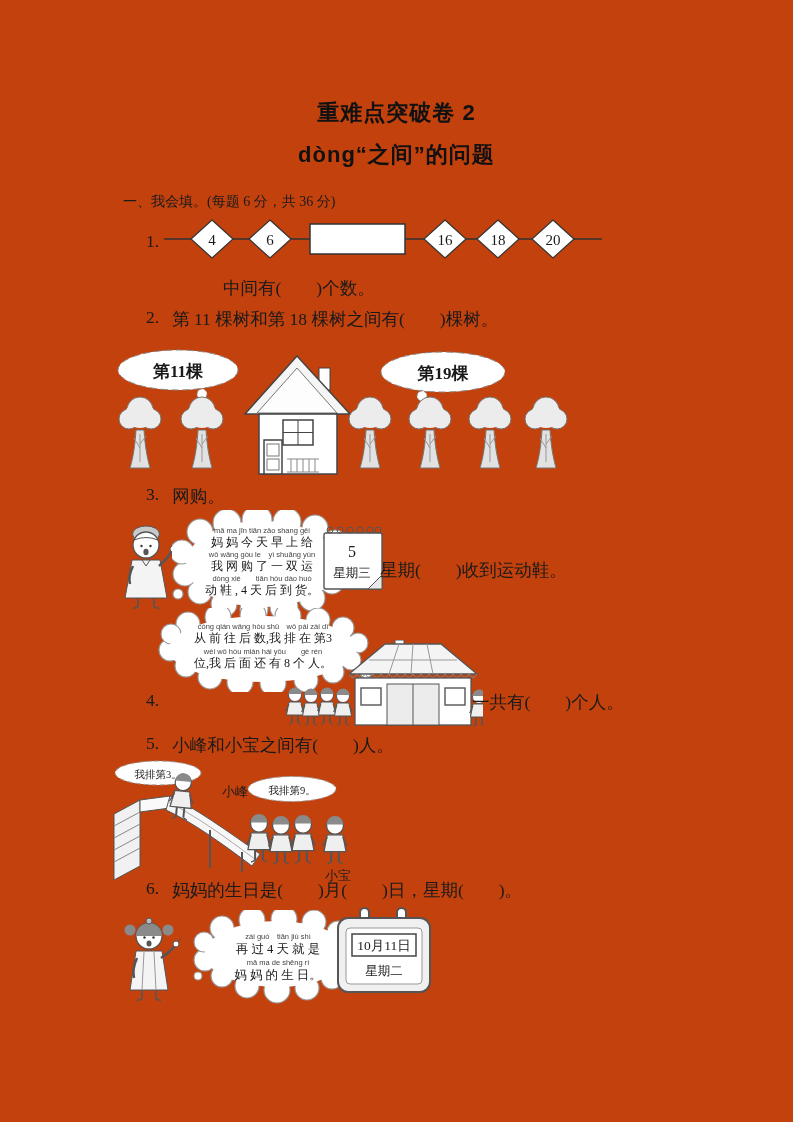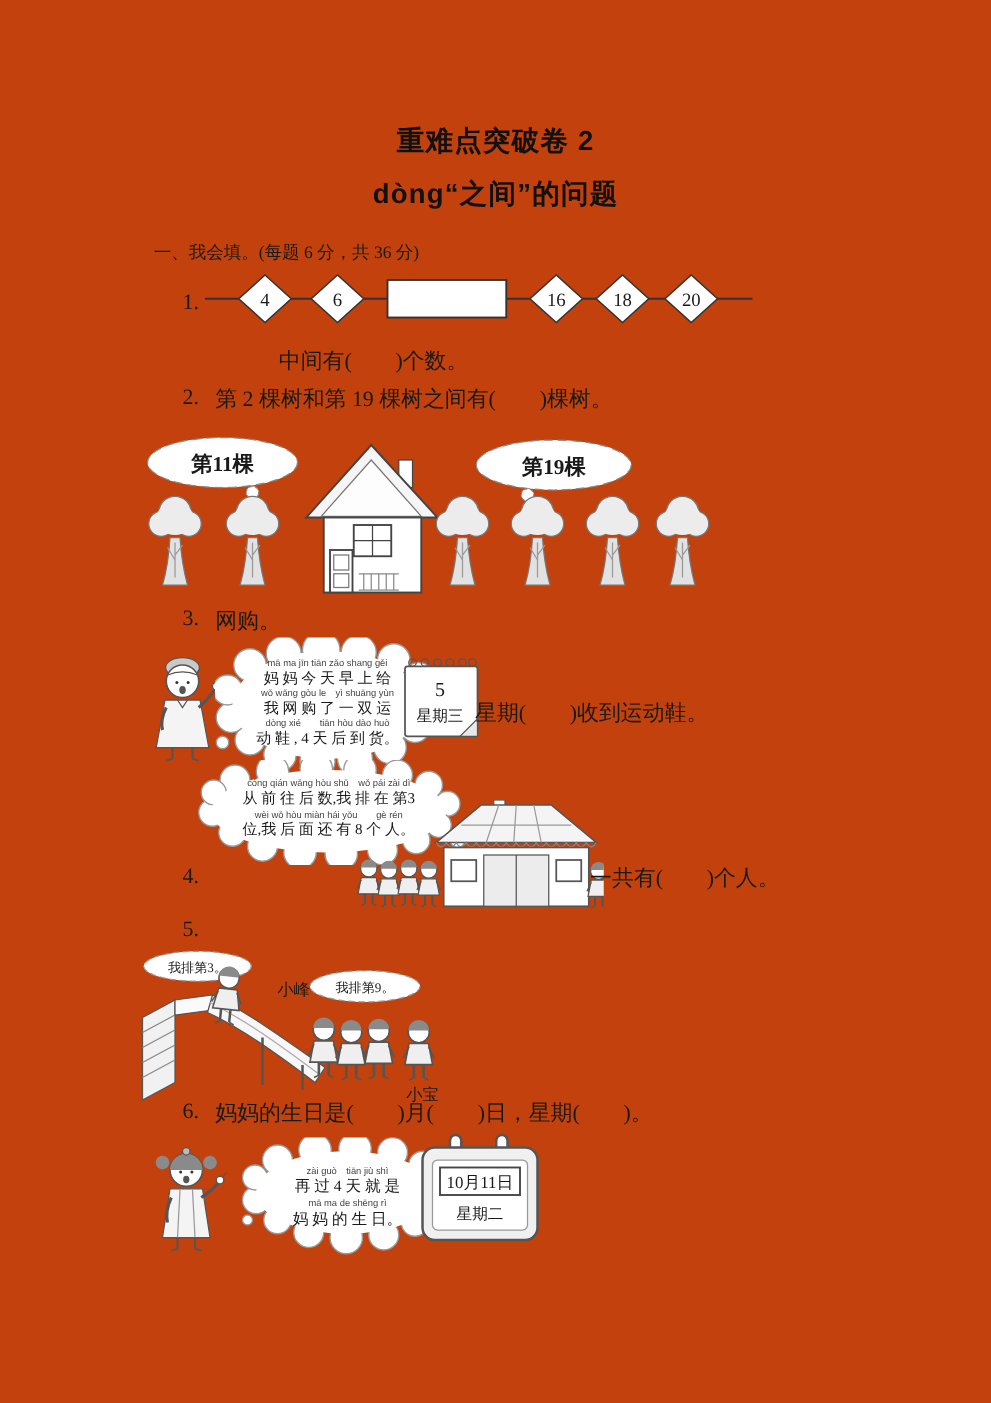--- a/index.html
+++ b/index.html
@@ -80,21 +80,21 @@
     </g>
     <g>
       <polygon points="393,4 414,23 393,42 372,23" fill="#fff" stroke="#333" stroke-width="1.2"></polygon>
       <text x="393" y="28.5" text-anchor="middle" font-size="15" class="hz">20</text>
     </g>
   </svg>
   <div class="ans" style="left:176px; top:276px;margin-left:47px;">中间有(　　)个数。</div>
 
   <div class="qline" style="left:146px; top:307px;">
     <span class="qnum">2.</span>
-    <span>第 2 棵树和第 19 棵树之间有(　　)棵树。</span>
+    <span>第 11 棵树和第 18 棵树之间有(　　)棵树。</span>
   </div>
   <svg class="ill" style="left:110px; top:348px;" width="462" height="132" viewBox="0 0 462 132">
     <g>
       <ellipse cx="68" cy="22" rx="60" ry="20" fill="#fff" stroke="#888" stroke-dasharray="7 4"></ellipse>
       <circle cx="92" cy="46" r="5" fill="#fff" stroke="#888" stroke-dasharray="3 2"></circle>
       <text x="68" y="29" text-anchor="middle" font-size="17" font-weight="600" class="hz">第11棵</text>
     </g>
     <use href="#tree" x="8" y="46"></use>
     <use href="#tree" x="70" y="46"></use>
     <g transform="translate(135,8)">
@@ -236,20 +236,21 @@
     </g>
     <use href="#kid" x="186" y="48"></use>
   </svg>
   <div class="qline" style="left:146px; top:690px;">
     <span class="qnum">4.</span>
   </div>
   <div class="ans" style="left:472px; top:690px;">一共有(　　)个人。</div>
 
   <div class="qline" style="left:146px; top:733px;">
     <span class="qnum">5.</span>
+    <span>小峰和小宝之间有(　　)人。</span>
   </div>
   <svg class="ill" style="left:110px; top:760px;" width="265" height="124" viewBox="0 0 265 124">
     <g>
       <ellipse cx="48" cy="13" rx="43" ry="12" fill="#fff" stroke="#999" stroke-dasharray="5 3"></ellipse>
       <text x="48" y="17.5" text-anchor="middle" font-size="10.5" class="hz">我排第3。</text>
     </g>
     <text x="112" y="36" font-size="13" class="hz">小峰</text>
     <g>
       <ellipse cx="182" cy="29" rx="44" ry="12.5" fill="#fff" stroke="#999" stroke-dasharray="5 3"></ellipse>
       <text x="182" y="33.5" text-anchor="middle" font-size="10.5" class="hz">我排第9。</text>

